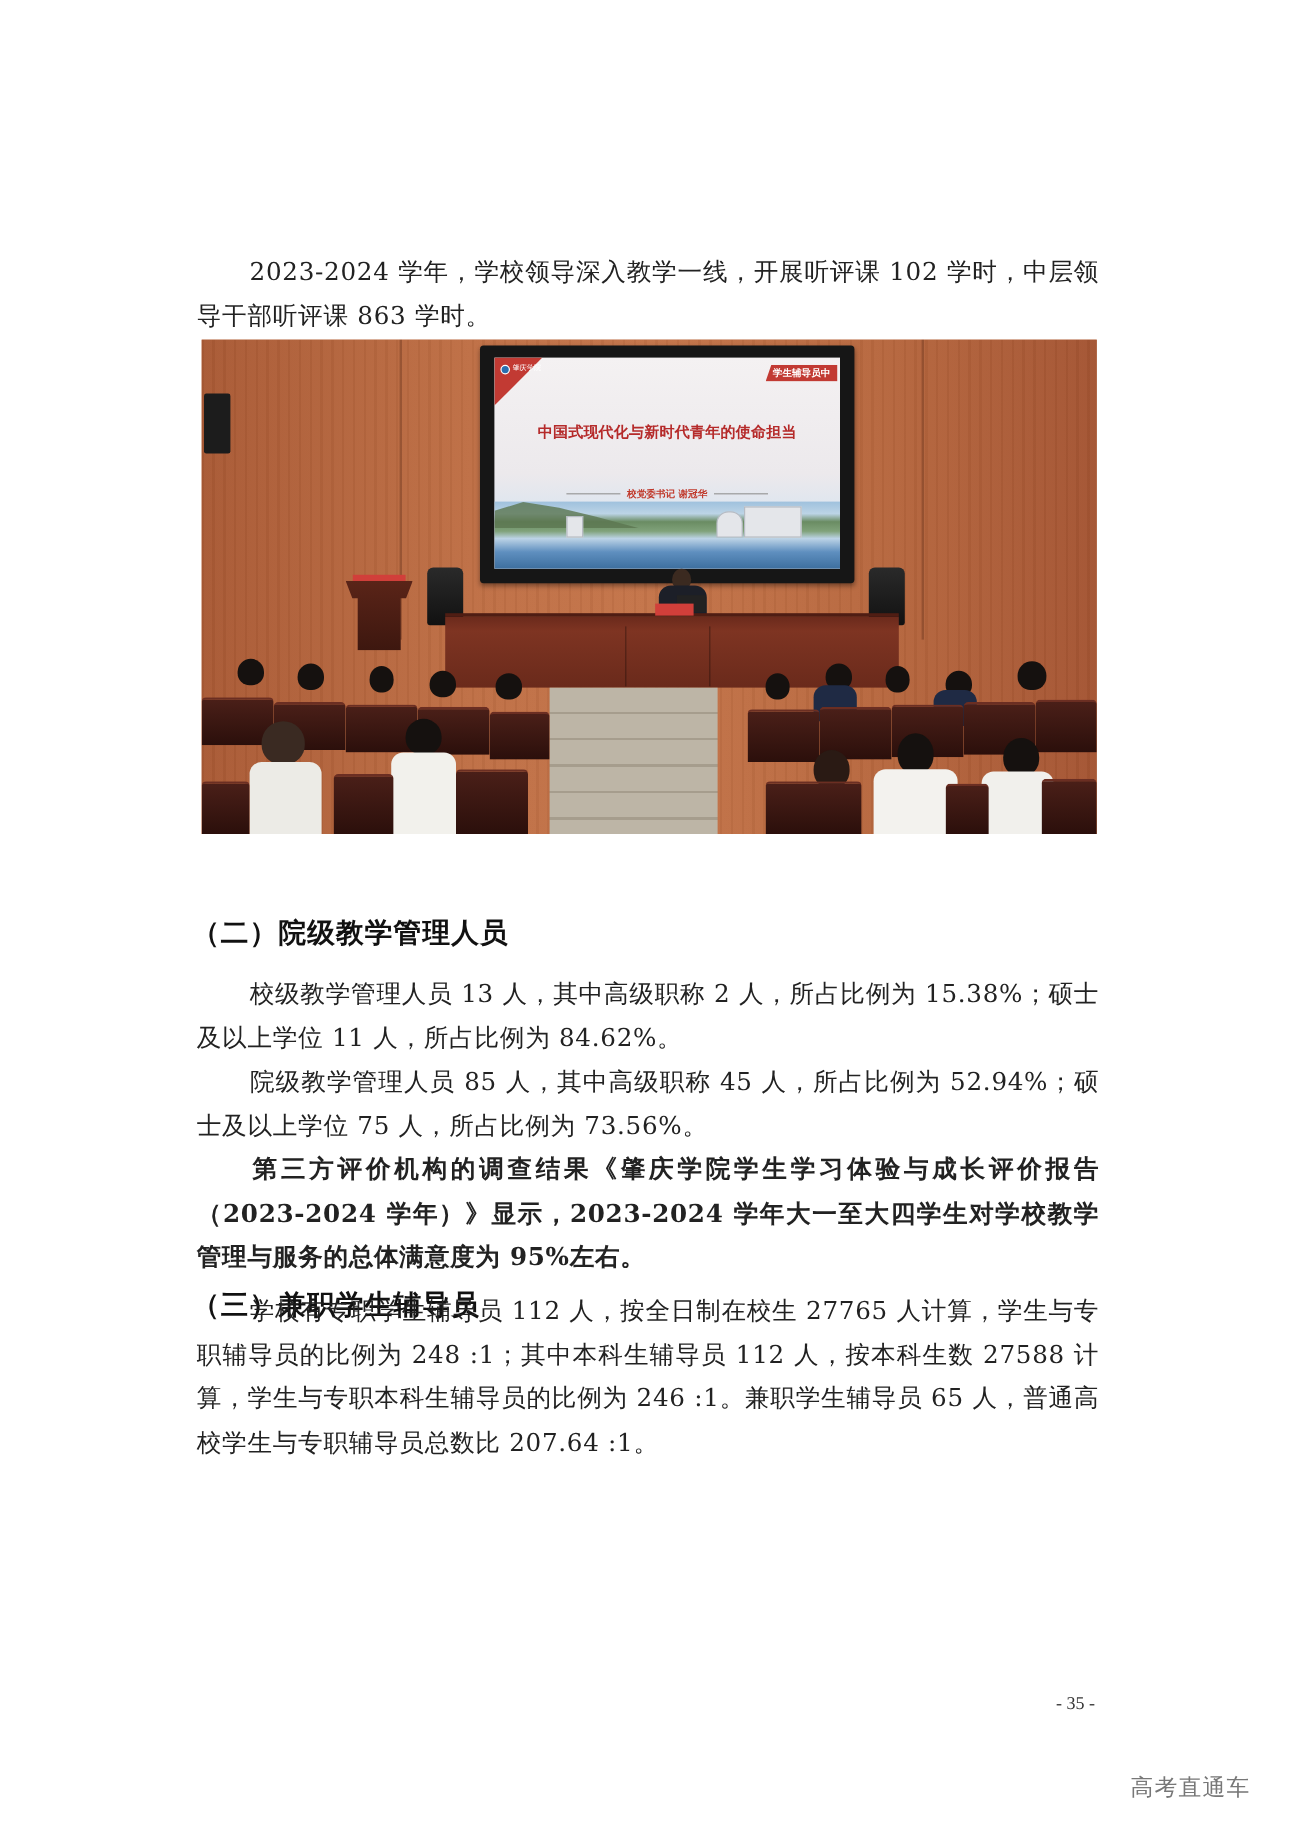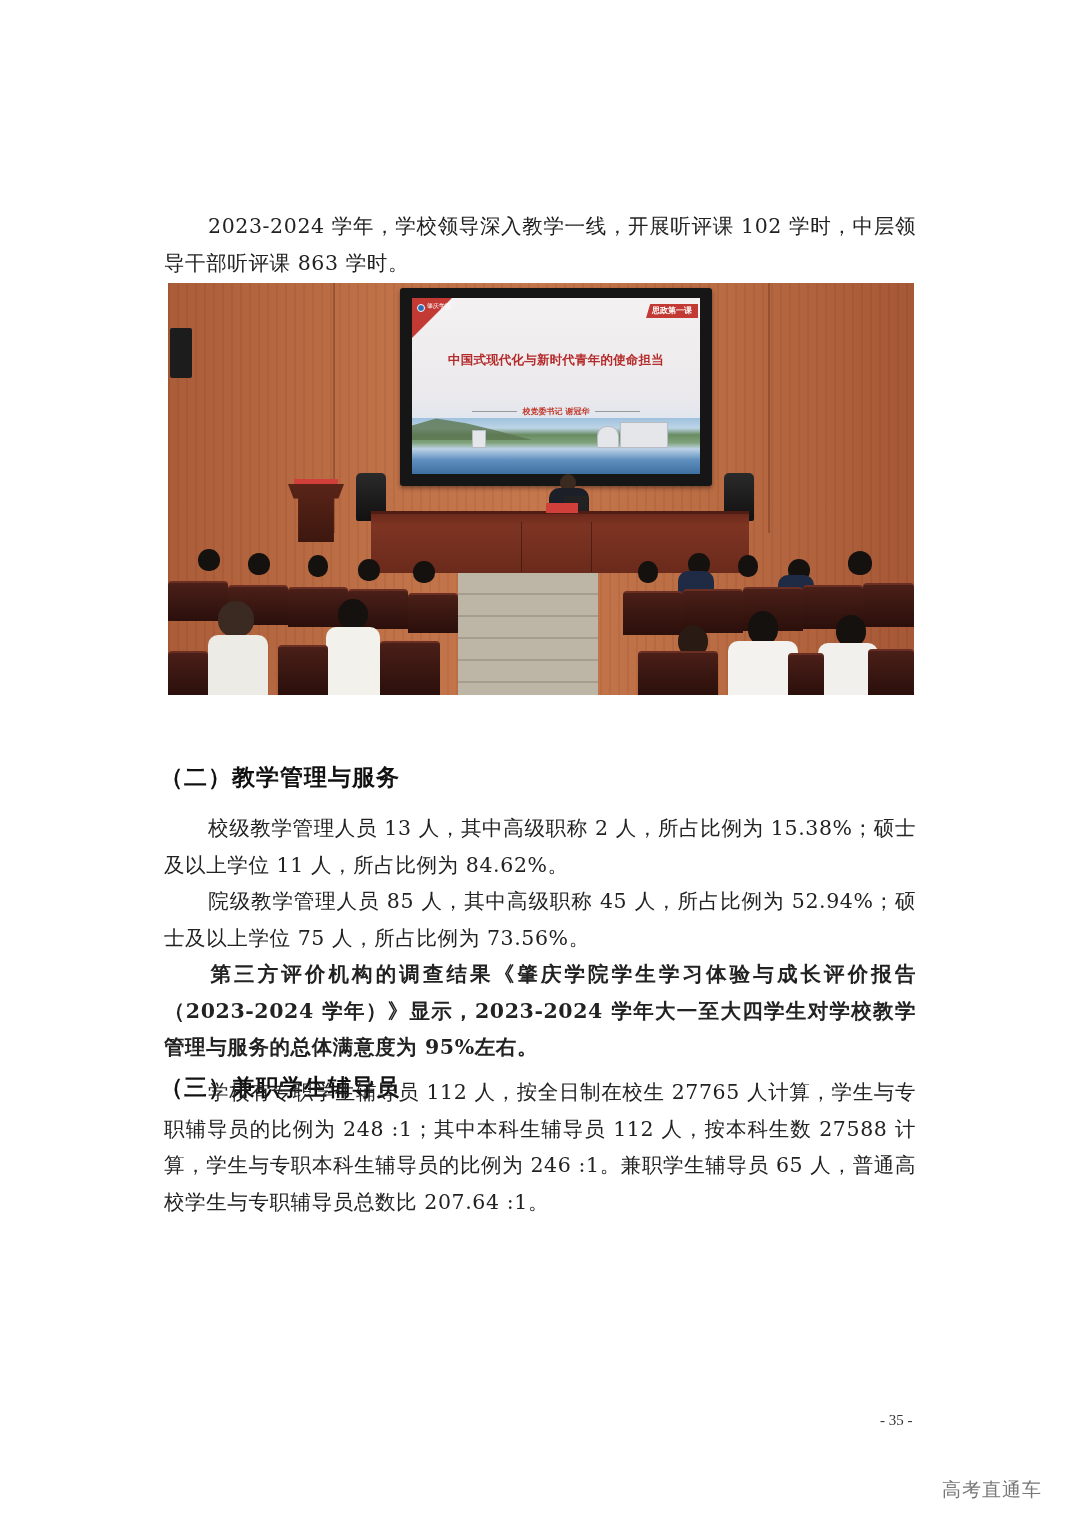--- a/index.html
+++ b/index.html
@@ -168,21 +168,21 @@
     <div class="wall" data-name="wood-wall"></div>
     <div class="wall-seam" style="left:165px;" data-name="wall-seam"></div>
     <div class="wall-seam" style="left:600px;" data-name="wall-seam"></div>
     <div class="speaker" data-name="loudspeaker"></div>
 
     <div class="screen-frame" data-name="display-screen-frame"></div>
     <div class="screen" data-name="presentation-slide">
       <div class="screen-corner" data-name="slide-corner-decoration"></div>
       <div class="screen-logo" data-name="school-logo-icon"></div>
       <div class="screen-logo-text" data-name="school-logo-text">肇庆学院</div>
-      <div class="screen-badge" data-name="slide-badge">思政第一课</div>
+      <div class="screen-badge" data-name="slide-badge">学生辅导员中</div>
       <div class="screen-title" data-name="slide-title">中国式现代化与新时代青年的使命担当</div>
       <div class="screen-speaker" data-name="slide-speaker">校党委书记  谢冠华</div>
       <div class="screen-landscape" data-name="slide-campus-landscape">
         <div class="mountain" data-name="mountain-shape"></div>
         <div class="building" style="left:60px; width:14px; height:18px;" data-name="building-shape"></div>
         <div class="building" style="left:185px; width:22px; height:22px; border-radius:10px 10px 0 0;" data-name="building-shape"></div>
         <div class="building" style="left:208px; width:48px; height:26px;" data-name="building-shape"></div>
       </div>
     </div>
 
@@ -239,21 +239,21 @@
       <div class="head" style="left:510px; top:84px; width:30px; height:32px; background:#2a1a14;" data-name="audience-head"></div>
       <div class="shirt" style="left:560px; top:100px; width:70px; height:54px; background:#f3f2ee;" data-name="audience-shirt"></div>
       <div class="shirt" style="left:650px; top:102px; width:60px; height:52px; background:#f1f0ec;" data-name="audience-shirt"></div>
       <div class="seat" style="left:470px; top:110px; width:80px; height:44px;" data-name="audience-seat"></div>
       <div class="seat" style="left:620px; top:112px; width:36px; height:42px;" data-name="audience-seat"></div>
       <div class="seat" style="left:700px; top:108px; width:46px; height:46px;" data-name="audience-seat"></div>
     </div>
   </div>
 
 
-  <h2 class="heading" style="top:762px;" data-name="section-heading-teaching-management">（二）教学管理与服务</h2>
+  <h2 class="heading" style="top:762px;" data-name="section-heading-teaching-management">（二）院级教学管理人员</h2>
   <p class="para" style="top:810px;" data-name="paragraph-school-level-staff">
     <span class="indent" data-name="indent"></span><span data-name="paragraph-text">校级教学管理人员 13 人，其中高级职称 2 人，所占比例为 15.38%；硕士及以上学位 11 人，所占比例为 84.62%。</span>
   </p>
   <p class="para" style="top:883px;" data-name="paragraph-college-level-staff">
     <span class="indent" data-name="indent"></span><span data-name="paragraph-text">院级教学管理人员 85 人，其中高级职称 45 人，所占比例为 52.94%；硕士及以上学位 75 人，所占比例为 73.56%。</span>
   </p>
   <p class="para" style="top:956px;font-weight:bold;" data-name="paragraph-satisfaction-survey">
     <span class="indent" data-name="indent"></span><span data-name="paragraph-text">第三方评价机构的调查结果《肇庆学院学生学习体验与成长评价报告（2023-2024 学年）》显示，2023-2024 学年大一至大四学生对学校教学管理与服务的总体满意度为 95%左右。</span>
   </p>
 

